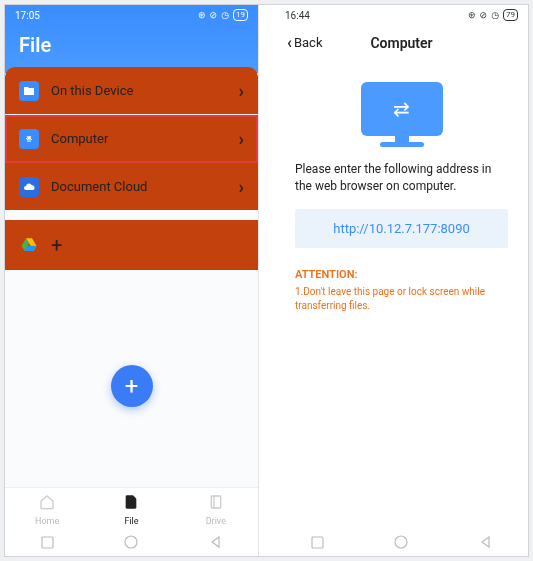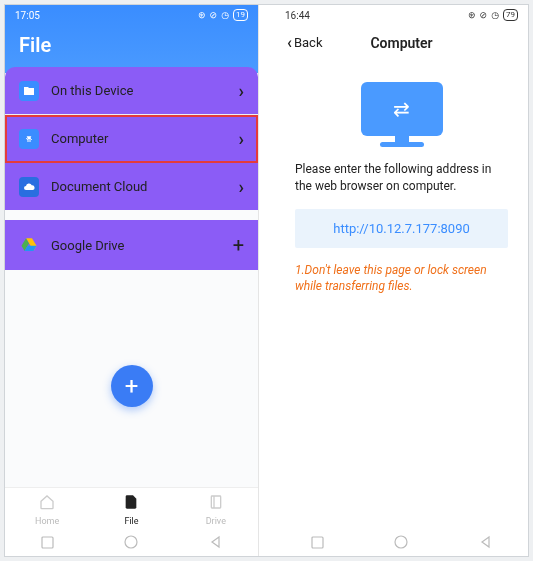--- a/index.html
+++ b/index.html
@@ -56,21 +56,21 @@
     font-weight: 600;
     padding: 8px 14px 4px;
   }
   
   .left-content {
     flex: 1;
     background: #fafbfc;
     position: relative;
   }
   .card {
-    background: #8b5cf6;
+    background: #c2410c;
     margin: 0;
     border-radius: 10px 10px 0 0;
     margin-top: -6px;
   }
   .row {
     display: flex;
     align-items: center;
     padding: 13px 14px;
     border-bottom: 1px solid #f0f0f0;
     gap: 12px;
@@ -216,24 +216,23 @@
     border-radius: 2px;
   }
   .attention-title {
     color: #f0701a;
     font-weight: 600;
     font-size: 11px;
     padding: 6px 20px 4px;
   }
   .attention-body {
     color: #f0701a;
-    font-size: 12px;
+    font-size: 10px;
     padding: 0 20px;
     line-height:1.4;
-    font-style:italic;
   }
   .right-body { flex:1; }
 </style>
 </head>
 <body>
 
 <div class="container">
 
   <div class="phone left">
     <div class="left-header">
@@ -287,21 +286,20 @@
         <div class="gap"></div>
 
         <div class="row no-border">
           <div class="row-icon">
             <svg width="18" height="18" viewBox="0 0 24 24">
                 <path d="M8 3l8 0 6 10-4 7-4-7z" fill="#ffc107"></path>
                 <path d="M8 3L2 13l4 7 6-10z" fill="#4caf50"></path>
                 <path d="M6 20h12l4-7H10z" fill="#2196f3"></path>
               </svg>
           </div>
-          <span class="row-label">Google Drive</span>
           <span class="plus">+</span>
         </div>
       </div>
 
       <div class="fab">
         <span>+</span>
       </div>
     </div>
 
     <div class="bottom-nav">
@@ -378,20 +376,21 @@
           </div>
           <div class="monitor-stand"></div>
           <div class="monitor-base"></div>
         </div>
       </div>
 
       <div class="instructions">Please enter the following address in the web browser on computer.</div>
 
       <div class="url-box">http://10.12.7.177:8090</div>
 
+      <div class="attention-title">ATTENTION:</div>
       <div class="attention-body">1.Don't leave this page or lock screen while transferring files.</div>
     </div>
 
     <div class="sys-nav">
       <div class="sys-btn">
           <svg width="13" height="13">
             <rect x="1" y="1" width="11" height="11" fill="none" stroke="#bbb" stroke-width="1.2" rx="1"></rect>
           </svg>
         </div>
       <div class="sys-btn">

